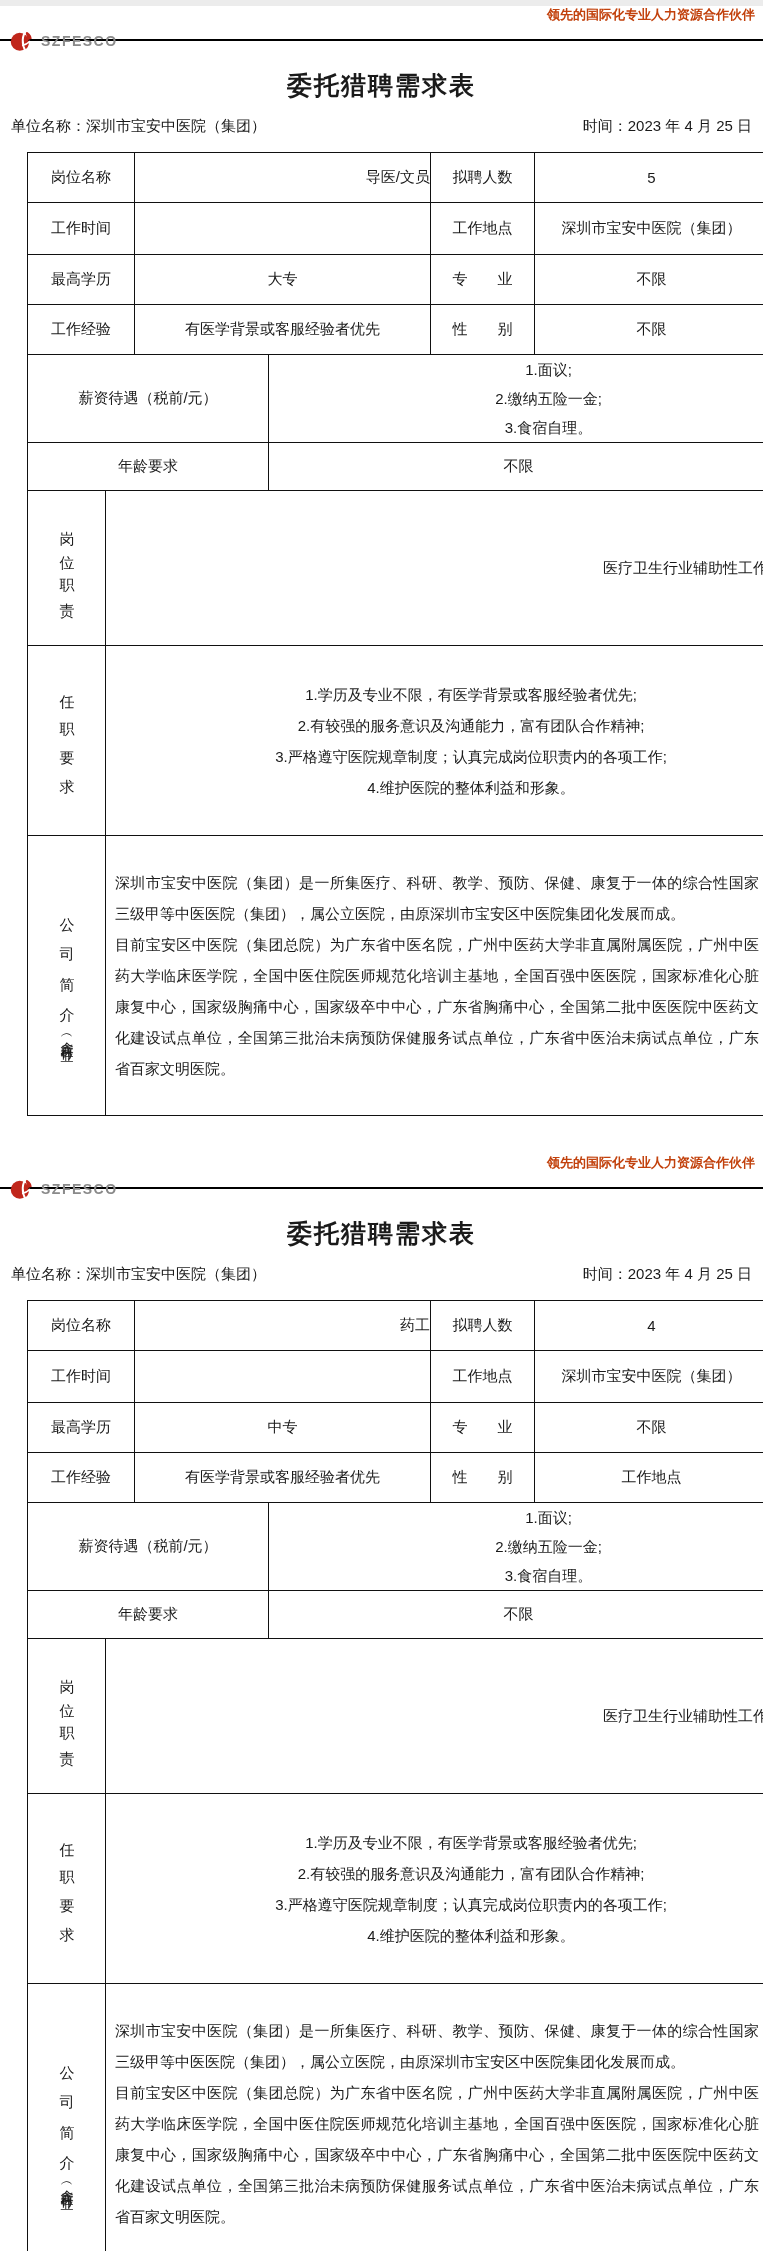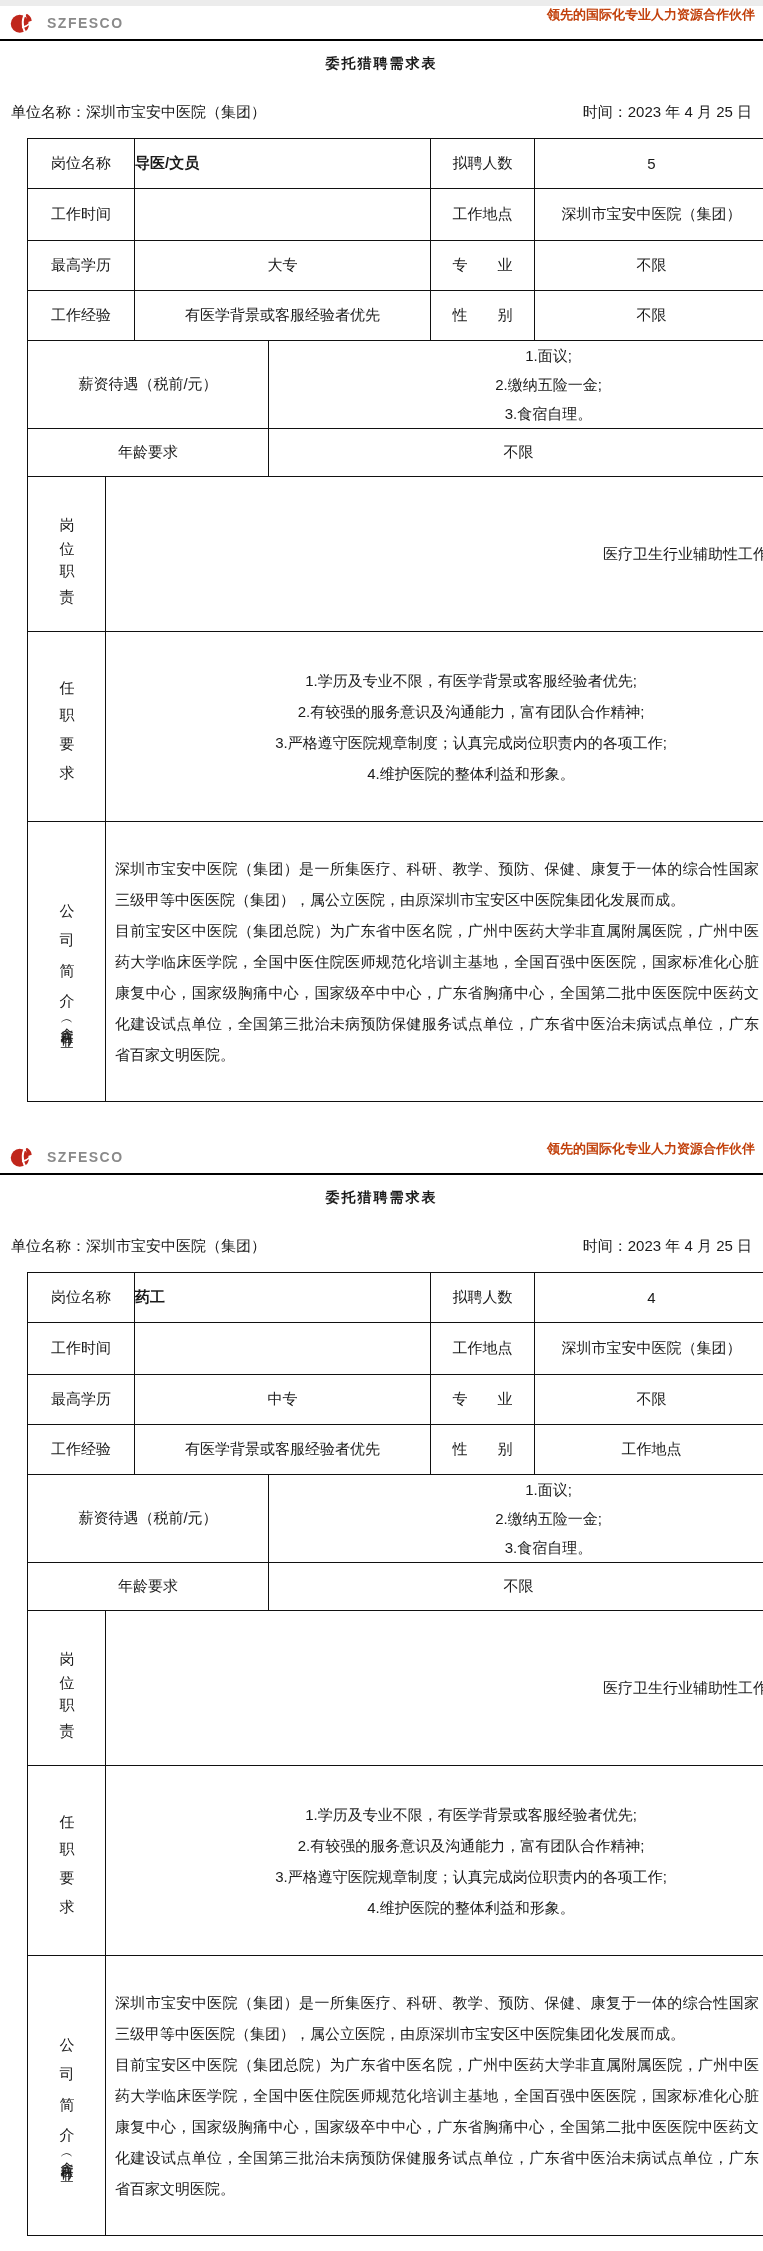--- a/index.html
+++ b/index.html
@@ -6,37 +6,37 @@
   body {
     font-family: "Liberation Sans", "DejaVu Sans", sans-serif;
     background:#ffffff; color:#1a1a1a;
   }
   .page { width:763px; min-height:2251px; background:#fff; margin:0 auto; }
   .top-strip { height:6px; background:#ececec; }
   .page-gap { height:38px; }
 
   
   .form-header { position:relative; height:35px; border-bottom:2px solid #000; }
-  .brand { position:absolute; left:10px; top:5px; display:flex; align-items:center; gap:13px; }
+  .brand { position:absolute; left:10px; top:23px; display:flex; align-items:center; gap:7px; }
   .brand svg { display:block; }
   .brand-text { font-size:14px; font-weight:bold; color:#8a8a8a; letter-spacing:1.5px; }
   .tagline { position:absolute; right:8px; bottom:15px; font-size:13px; font-weight:bold; color:#c2410c; }
 
-  .form-title { text-align:center; margin-top:14px; font-size:14px; font-weight:bold; letter-spacing:2px; height:26px; }
+  .form-title { text-align:center; margin-top:28px; font-size:25px; font-weight:bold; letter-spacing:2px; height:26px; }
 
   .meta { display:flex; justify-content:space-between; margin:22px 11px 0 11px; font-size:15px; height:20px;gap:21px; }
 
   
   .tbl-wrap { margin:15px 11px 0 11px;padding-left:16px; }
   table.tbl { border-collapse:collapse; table-layout:fixed; width:741px; }
   table.tbl + table.tbl { margin-top:-1px; }
   table.tbl td { border:1px solid #111; font-size:15px; vertical-align:middle; padding:0; }
   td.lab { text-align:center; }
   td.val { text-align:center; }
-  td.val-bold { text-align:left; font-weight:bold; }
+  td.val-bold { text-align:right; font-weight:normal; }
   .r-pos td { height:50px; }
   .r-time td { height:52px; }
   .r-edu td { height:50px; }
   .r-exp td { height:50px; }
   .r-salary td { height:88px; }
   .r-age td { height:48px; }
   .r-duty td { height:155px; }
   .r-req td { height:190px; }
   .r-co td { height:280px; }
 

